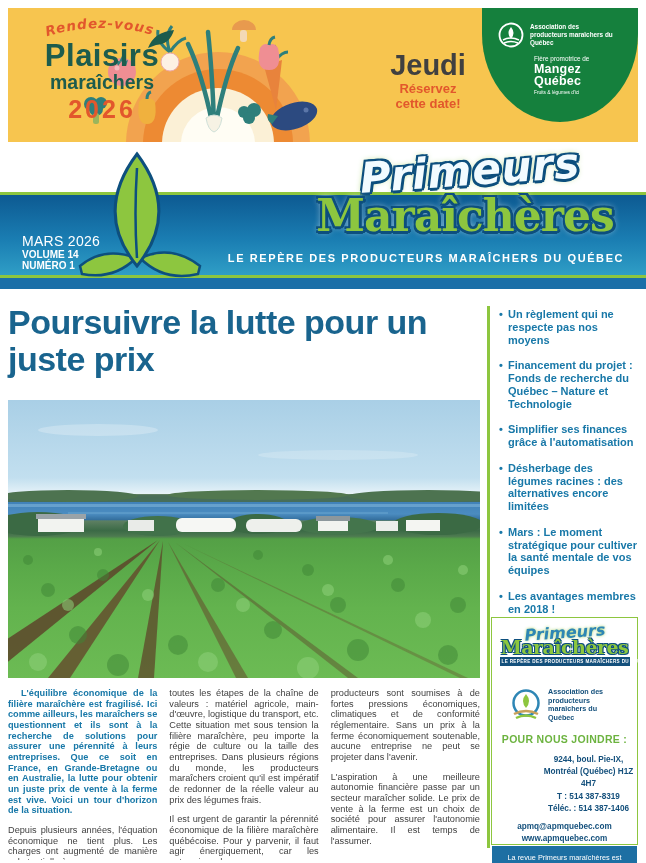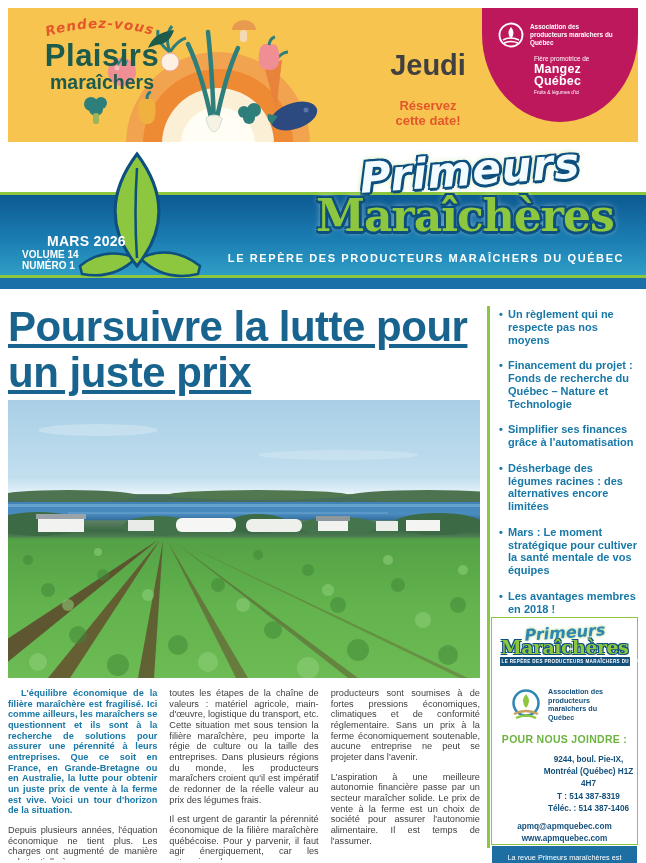--- a/index.html
+++ b/index.html
@@ -26,43 +26,43 @@
   .arch { position:absolute; left:118px; bottom:-2px; width:184px; height:92px; }
   .arch div { position:absolute; bottom:0; border-radius:200px 200px 0 0; }
   .arch .r1 { left:0;   width:184px; height:92px; background:#f2a34f; }
   .arch .r2 { left:17px; width:150px; height:75px; background:#ed8a33; }
   .arch .r3 { left:36px; width:112px; height:56px; background:#fbf0d6; }
   .arch .r4 { left:55px; width:74px;  height:37px; background:#fffdf4; }
   .veg { position:absolute; }
 
   .date-block { position:absolute; left:350px; top:30px; width:140px; text-align:center; }
   .date-line { font-size:29px; font-weight:bold; color:#404040; line-height:1.08;margin-top:12px; }
-  .reserve { margin-top:18px; font-size:13px; font-weight:bold; color:#e2572c; line-height:1.15; }
+  .reserve { margin-top:1px; font-size:13px; font-weight:bold; color:#e2572c; line-height:1.15; }
 
   .badge {
     position:absolute; right:0; top:0; width:156px; height:114px;
-    background:#be185d; border-radius:0 0 78px 78px / 0 0 88px 88px;
+    background:#15803d; border-radius:0 0 78px 78px / 0 0 88px 88px;
     color:#ffffff; padding:14px 16px 0 16px;
   }
   .badge-top { display:flex; align-items:center; gap:6px; }
   .badge-assoc { font-size:6.4px; font-weight:bold; line-height:1.25; width:84px; }
   .badge-promo { font-size:6.4px; margin:7px 0 2px 36px; }
   .badge-brand { margin-left:36px; font-size:12.5px; font-weight:bold; line-height:.95; letter-spacing:.2px; }
   .badge-brand-sub { margin-left:36px; font-size:4.8px; margin-top:2px; }
 
   
   .masthead { position:absolute; left:0; top:150px; width:646px; height:140px; }
   .mh-line-top { position:absolute; left:0; top:42px; width:100%; height:3px; background:#8dc63f; }
   .mh-band { position:absolute; left:0; top:45px; width:100%; height:80px;
     background:linear-gradient(180deg,#0d5a92 0%, #1a7db2 55%, #2f9ec6 100%); }
   .mh-line-bot { position:absolute; left:0; top:125px; width:100%; height:3px; background:#8dc63f; }
   .mh-strip { position:absolute; left:0; top:128px; width:100%; height:11px; background:#1a6fa8; }
   .mh-leaf { position:absolute; left:52px; top:0; }
   .issue { position:absolute; left:22px; top:84px; color:#ffffff; line-height:1.1; }
-  .issue-month { font-size:14px; font-weight:bold; letter-spacing:.3px;margin-left:25px; }
+  .issue-month { font-size:14px; font-weight:normal; letter-spacing:.3px; }
   .issue-sub { font-size:10px; font-weight:bold; }
   .title-script {
     position:absolute; left:305px; top:-4px; width:330px; text-align:center;
     font-family:"DejaVu Sans", sans-serif; font-style:italic; font-weight:bold;
     font-size:42px; color:#f2fbff; transform:rotate(-4deg); letter-spacing:1px;
     text-shadow:-2px -2px 0 #0d4f7e, 2px -2px 0 #0d4f7e, -2px 2px 0 #0d4f7e,
                  2px 2px 0 #0d4f7e, 0 3px 0 #0d4f7e, 3px 0 0 #0d4f7e,
                  0 0 6px rgba(141,198,63,.9);
   }
   .title-main {
@@ -75,21 +75,21 @@
   }
   .tagline {
     position:absolute; left:212px; top:102px; width:428px; text-align:center;
     color:#ffffff; font-weight:bold; font-size:11px; letter-spacing:1.6px;
   }
 
   
   .main { position:absolute; left:0; top:300px; width:646px; height:563px; overflow:hidden; }
   .headline {
     position:absolute; left:8px; top:4px; width:460px;
-    font-size:42px; font-weight:bold; color:#19648e; line-height:1.1; letter-spacing:-.5px;text-decoration:underline;
+    font-size:34px; font-weight:bold; color:#19648e; line-height:1.1; letter-spacing:-.5px;
   }
 
   
   .photo { position:absolute; left:8px; top:100px; width:472px; height:278px; overflow:hidden;
     background:linear-gradient(180deg,#a9cfe6 0%, #c2dfef 28%, #e2f0f7 33%, #e9f4f8 34%,
       #5b87a8 34.2%, #48799f 35%, #3f80b8 36%, #4b8cc0 41%, #35709f 43%,
       #5d7f62 43.5%, #3b6a46 47%, #4d7a50 49%,
       #54a046 50%, #5aa949 60%, #63b34e 75%, #6cbb54 100%);
   }
   .photo svg { position:absolute; left:0; top:0; }
@@ -193,20 +193,21 @@
       <text font-size="13.5" fill="#e2572c" font-style="italic" font-weight="bold" font-family="DejaVu Sans, sans-serif" letter-spacing="1">
         <textPath href="#arcpath" startOffset="6">Rendez-vous</textPath>
       </text>
     </svg>
     <div class="event-title"><span>Plaisirs</span>
       <svg class="event-leaf" width="30" height="22">
         <path d="M2 20 Q8 4 28 2 Q24 16 10 17 Z" fill="#1d5c4d"></path>
       </svg>
     </div>
     <div class="event-subtitle">maraîchers</div>
+    <div class="event-year">2026</div>
   </div>
 
   <div class="date-block">
     <div class="date-line">Jeudi</div>
     <div class="reserve">
       <div>Réservez</div>
       <div>cette date!</div>
     </div>
   </div>
 

